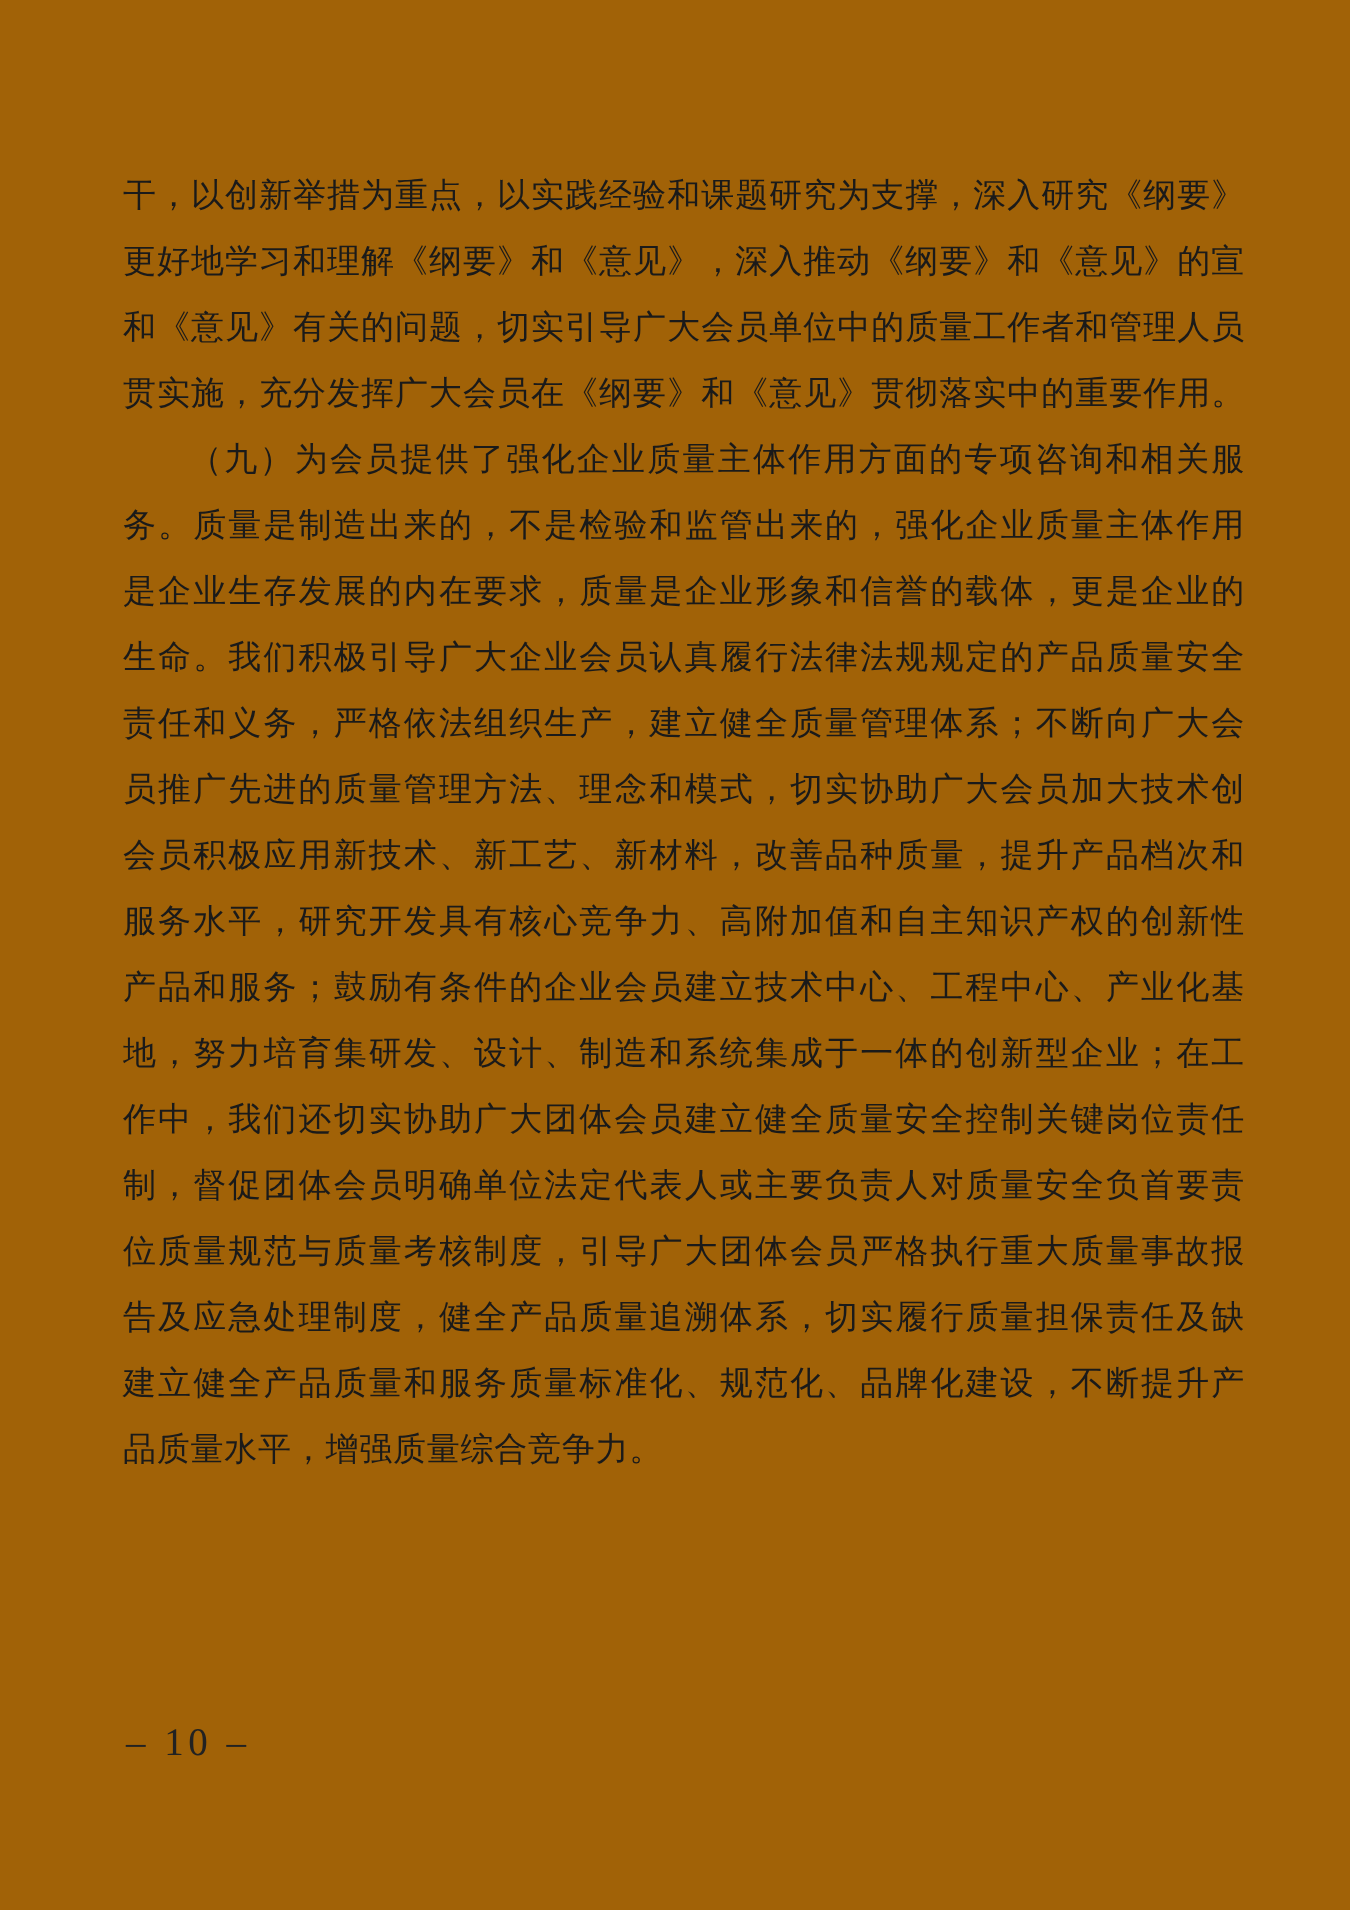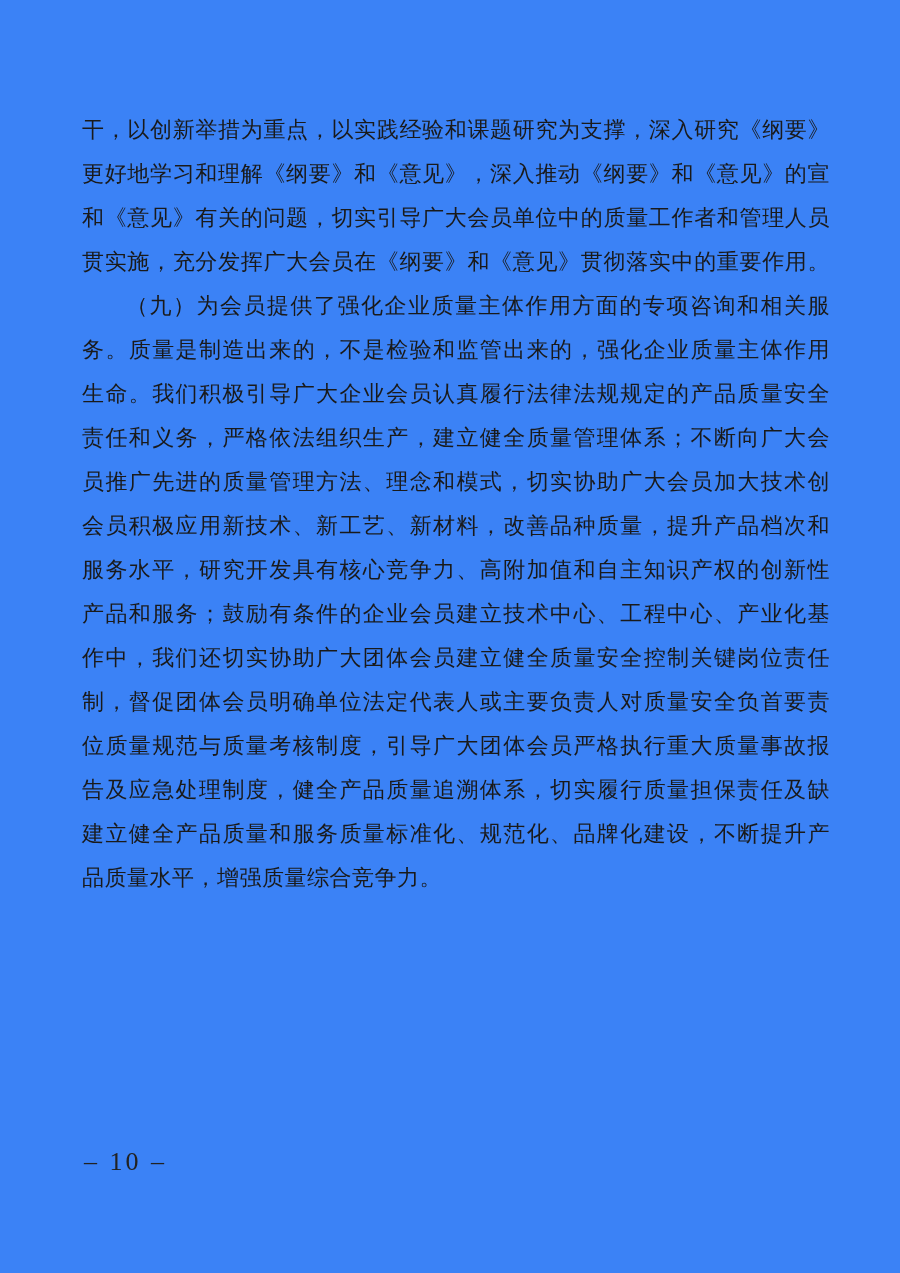--- a/index.html
+++ b/index.html
@@ -7,21 +7,21 @@
   body {
     width: 900px;
     height: 1273px;
     font-family: "Liberation Serif", "DejaVu Serif", serif;
     overflow: hidden;
   }
   .page {
     position: relative;
     width: 900px;
     height: 1273px;
-    background: #3b82f6;
+    background: #a16207;
     overflow: hidden;
   }
   .text-block {
     position: absolute;
     left: 82px;
     top: 108px;
     width: 748px;
     color: #1a1a1a;
   }
   .line {
@@ -51,26 +51,28 @@
 <body>
 
 <div class="page">
   <div class="text-block" id="text-block">
       <div class="line"><span>干，以创新举措为重点，以实践经验和课题研究为支撑，深入研究《纲要》</span></div>
       <div class="line"><span>更好地学习和理解《纲要》和《意见》，深入推动《纲要》和《意见》的宣</span></div>
       <div class="line"><span>和《意见》有关的问题，切实引导广大会员单位中的质量工作者和管理人员</span></div>
       <div class="line"><span>贯实施，充分发挥广大会员在《纲要》和《意见》贯彻落实中的重要作用。</span></div>
       <div class="line indent"><span class="seg-bold">（九）为会员提供了强化企业质量主体作用方面的专项咨询和相关服</span></div>
       <div class="line"><span class="seg-bold">务。</span><span>质量是制造出来的，不是检验和监管出来的，强化企业质量主体作用</span></div>
+      <div class="line"><span>是企业生存发展的内在要求，质量是企业形象和信誉的载体，更是企业的</span></div>
       <div class="line"><span>生命。我们积极引导广大企业会员认真履行法律法规规定的产品质量安全</span></div>
       <div class="line"><span>责任和义务，严格依法组织生产，建立健全质量管理体系；不断向广大会</span></div>
       <div class="line"><span>员推广先进的质量管理方法、理念和模式，切实协助广大会员加大技术创</span></div>
       <div class="line"><span>会员积极应用新技术、新工艺、新材料，改善品种质量，提升产品档次和</span></div>
       <div class="line"><span>服务水平，研究开发具有核心竞争力、高附加值和自主知识产权的创新性</span></div>
       <div class="line"><span>产品和服务；鼓励有条件的企业会员建立技术中心、工程中心、产业化基</span></div>
+      <div class="line"><span>地，努力培育集研发、设计、制造和系统集成于一体的创新型企业；在工</span></div>
       <div class="line"><span>作中，我们还切实协助广大团体会员建立健全质量安全控制关键岗位责任</span></div>
       <div class="line"><span>制，督促团体会员明确单位法定代表人或主要负责人对质量安全负首要责</span></div>
       <div class="line"><span>位质量规范与质量考核制度，引导广大团体会员严格执行重大质量事故报</span></div>
       <div class="line"><span>告及应急处理制度，健全产品质量追溯体系，切实履行质量担保责任及缺</span></div>
       <div class="line"><span>建立健全产品质量和服务质量标准化、规范化、品牌化建设，不断提升产</span></div>
       <div class="line para-end"><span>品质量水平，增强质量综合竞争力。</span></div>
     </div>
   <div class="page-footer">– 10 –</div>
 </div>
 

